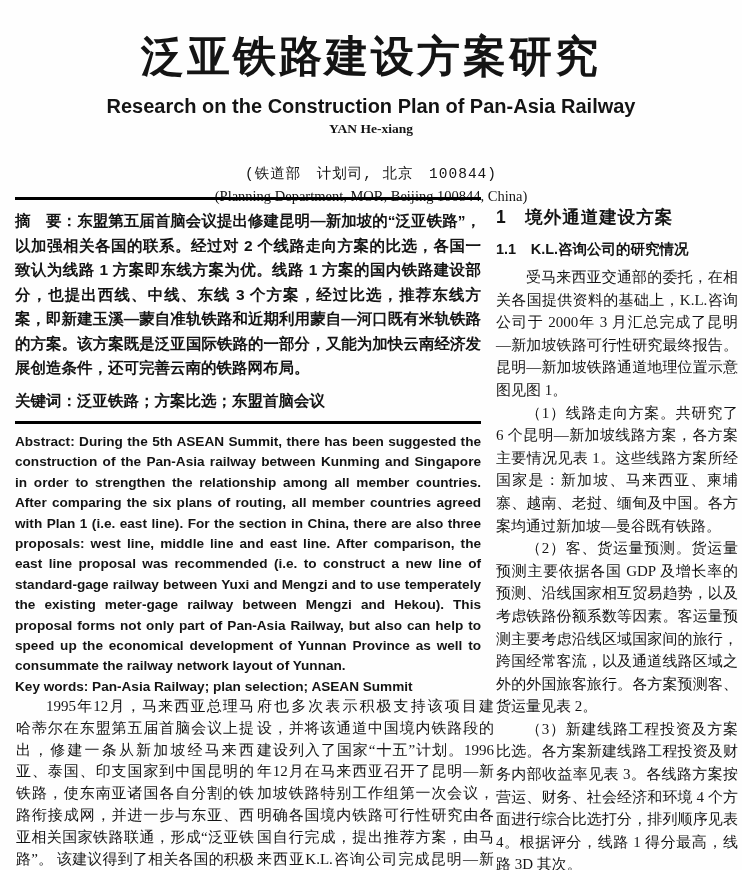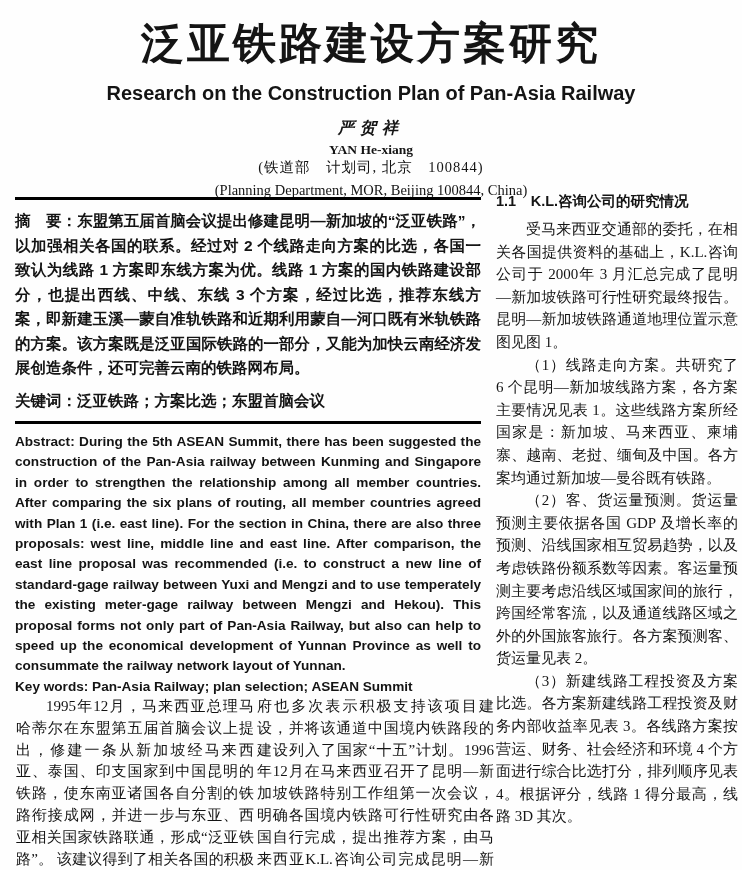--- a/index.html
+++ b/index.html
@@ -8,21 +8,21 @@
     position: relative;
     width: 742px;
     height: 870px;
     background: #fefefe;
     color: #141414;
     font-family: "Liberation Serif", serif;
     overflow: hidden;
   }
 
   
-  .header { position: absolute; top: 3px; left: 0; width: 742px; text-align: center; }
+  .header { position: absolute; top: 16px; left: 0; width: 742px; text-align: center; }
   .title-zh {
     margin-top: 12px;
     font-size: 43px;
     font-weight: bold;
     letter-spacing: 3px;
     font-family: "Liberation Serif", serif;
   }
   .title-en {
     margin-top: 9px;
     font-size: 20px;
@@ -36,21 +36,21 @@
     font-weight: bold;
     font-style: italic;
     letter-spacing: 6px;
   }
   .author-en {
     margin-top: 3px;
     font-size: 13.5px;
     font-weight: bold;
     font-family: "Liberation Serif", serif;
   }
-  .affil-zh { margin-top: 0; font-size: 14.5px; letter-spacing: 1px; }
+  .affil-zh { margin-top: 27px; font-size: 14.5px; letter-spacing: 1px; font-family: Liberation Mono, monospace; }
   .affil-en { margin-top: 5px; font-size: 14.5px; }
 
   
   .abstract-block { position: absolute; left: 15px; top: 197px; width: 466px; }
   .rule { height: 3px; background: #000; width: 100%; }
   .abs-zh {
     margin-top: 9px;
     font-family: "Liberation Sans", sans-serif;
     font-weight: bold;
     font-size: 15.5px;
@@ -109,41 +109,41 @@
   .col-b2 { position: absolute; left: 257px; top: 696px; width: 237px; }
 </style>
 </head>
 <body>
 
 <div class="page">
 
   <div class="header">
     <div class="title-zh">泛亚铁路建设方案研究</div>
     <div class="title-en">Research on the Construction Plan of Pan-Asia Railway</div>
-    <div class="author-zh">严贺祥</div>
     <div class="author-en">YAN  He-xiang</div>
     <div class="affil-zh">(铁道部　计划司, 北京　100844)</div>
     <div class="affil-en">(Planning Department, MOR, Beijing  100844, China)</div>
   </div>
 
   <div class="abstract-block">
     <div class="rule"></div>
 
     <p class="abs-zh"><span>摘　要：</span><span>东盟第五届首脑会议提出修建昆明—新加坡的“泛亚铁路”，以加强相关各国的联系。经过对 2 个线路走向方案的比选，各国一致认为线路 1 方案即东线方案为优。线路 1 方案的国内铁路建设部分，也提出西线、中线、东线 3 个方案，经过比选，推荐东线方案，即新建玉溪—蒙自准轨铁路和近期利用蒙自—河口既有米轨铁路的方案。该方案既是泛亚国际铁路的一部分，又能为加快云南经济发展创造条件，还可完善云南的铁路网布局。</span></p>
 
     <p class="kw-zh"><span>关键词：</span><span>泛亚铁路；方案比选；东盟首脑会议</span></p>
 
     <div class="rule"></div>
 
     <p class="abs-en"><span>Abstract:</span> <span>During the 5th ASEAN Summit, there has been suggested the construction of the Pan-Asia railway between Kunming and Singapore in order to strengthen the relationship among all member countries. After comparing the six plans of routing, all member countries agreed with Plan 1 (i.e. east line). For the section in China, there are also three proposals: west line, middle line and east line. After comparison, the east line proposal was recommended (i.e. to construct a new line of standard-gage railway between Yuxi and Mengzi and to use temperately the existing meter-gage railway between Mengzi and Hekou). This proposal forms not only part of Pan-Asia Railway, but also can help to speed up the economical development of Yunnan Province as well to consummate the railway network layout of Yunnan.</span></p>
 
     <p class="kw-en"><span>Key words:</span> <span>Pan-Asia Railway; plan selection; ASEAN Summit</span></p>
   </div>
 
   <div class="col-right">
+    <h2 class="sec-h1">1　境外通道建设方案</h2>
     <h3 class="sec-h2">1.1　K.L.咨询公司的研究情况</h3>
     <p class="body-text indent">受马来西亚交通部的委托，在相关各国提供资料的基础上，K.L.咨询公司于 2000年 3 月汇总完成了昆明—新加坡铁路可行性研究最终报告。昆明—新加坡铁路通道地理位置示意图见图 1。</p>
     <p class="body-text indent">（1）线路走向方案。共研究了 6 个昆明—新加坡线路方案，各方案主要情况见表 1。这些线路方案所经国家是：新加坡、马来西亚、柬埔寨、越南、老挝、缅甸及中国。各方案均通过新加坡—曼谷既有铁路。</p>
     <p class="body-text indent">（2）客、货运量预测。货运量预测主要依据各国 GDP 及增长率的预测、沿线国家相互贸易趋势，以及考虑铁路份额系数等因素。客运量预测主要考虑沿线区域国家间的旅行，跨国经常客流，以及通道线路区域之外的外国旅客旅行。各方案预测客、货运量见表 2。</p>
     <p class="body-text indent">（3）新建线路工程投资及方案比选。各方案新建线路工程投资及财务内部收益率见表 3。各线路方案按营运、财务、社会经济和环境 4 个方面进行综合比选打分，排列顺序见表 4。根据评分，线路 1 得分最高，线路 3D 其次。</p>
 
   </div>
 
   <div class="col-b1">
     <p class="body-text indent">1995年12月，马来西亚总理马哈蒂尔在东盟第五届首脑会议上提出，修建一条从新加坡经马来西亚、泰国、印支国家到中国昆明的铁路，使东南亚诸国各自分割的铁路衔接成网，并进一步与东亚、西亚相关国家铁路联通，形成“泛亚铁路”。 该建议得到了相关各国的积极赞同，我国政</p>

